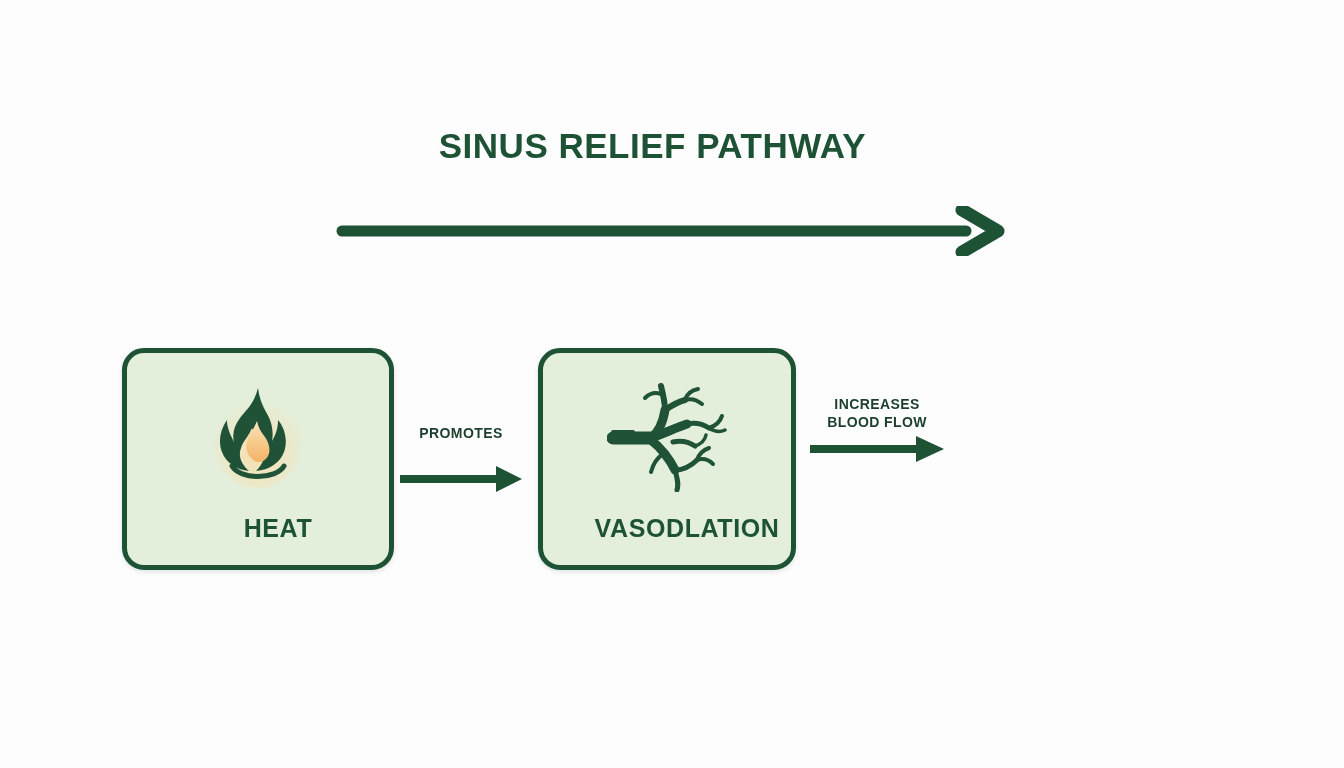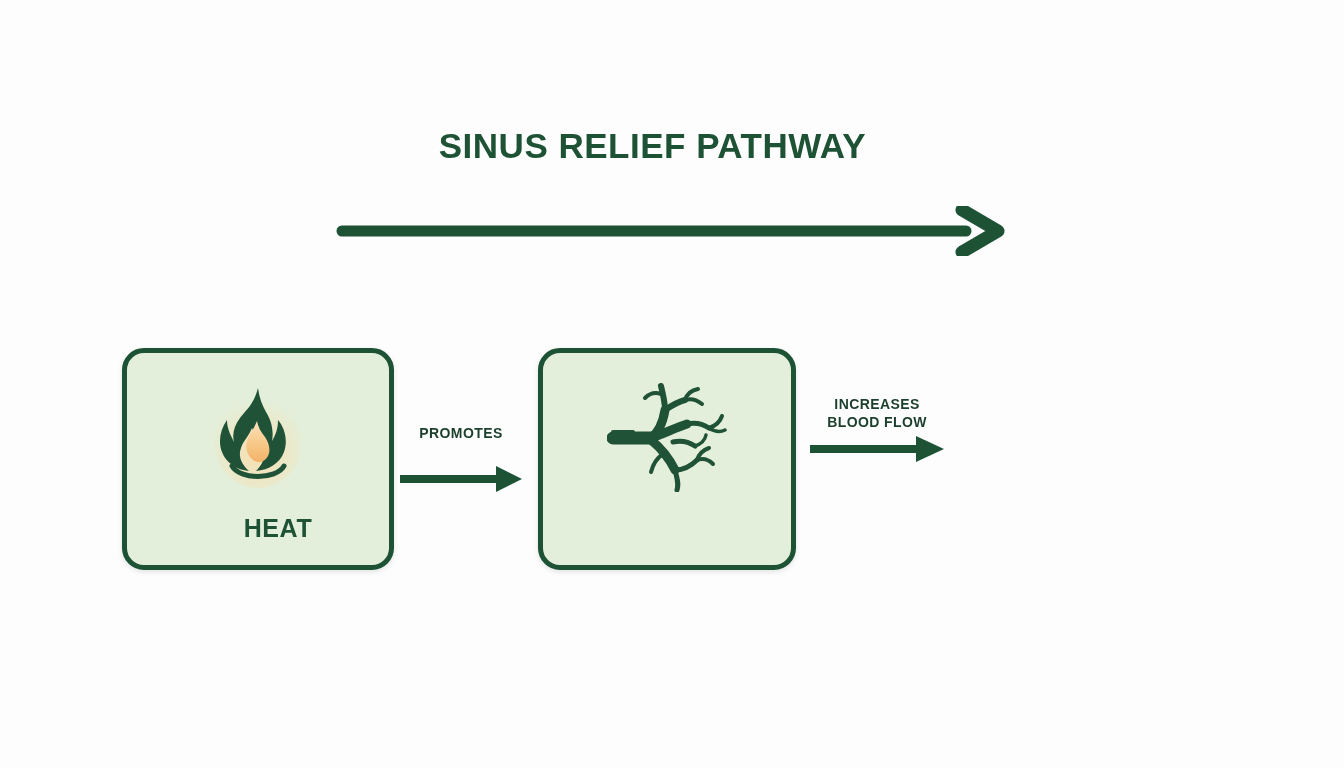--- a/index.html
+++ b/index.html
@@ -201,20 +201,21 @@
           <path d="M68 90 C76 90 84 86 90 80" stroke-width="5"></path>
           <path d="M90 80 C96 78 102 80 106 84" stroke-width="4"></path>
           <path d="M90 80 C92 74 96 70 102 68" stroke-width="4"></path>
           <path d="M56 74 C50 78 46 84 44 92" stroke-width="4"></path>
 
           <path d="M66 62 C74 60 82 62 88 66" stroke-width="5"></path>
           <path d="M88 66 C94 64 98 60 99 55" stroke-width="3.5"></path>
         </g>
       </svg>
     </div>
+    <div class="node-label">VASODLATION</div>
   </div>
 
   <div class="connector c2">
     <div class="conn-label">INCREASES
 BLOOD FLOW</div>
     <div class="conn-arrow">
       <svg width="142" height="30" viewBox="0 0 142 30" aria-hidden="true">
         <line x1="4" y1="15" x2="114" y2="15" stroke="#1d5235" stroke-width="8" stroke-linecap="butt"></line>
         <polygon points="110,2 138,15 110,28" fill="#1d5235"></polygon>
       </svg>

